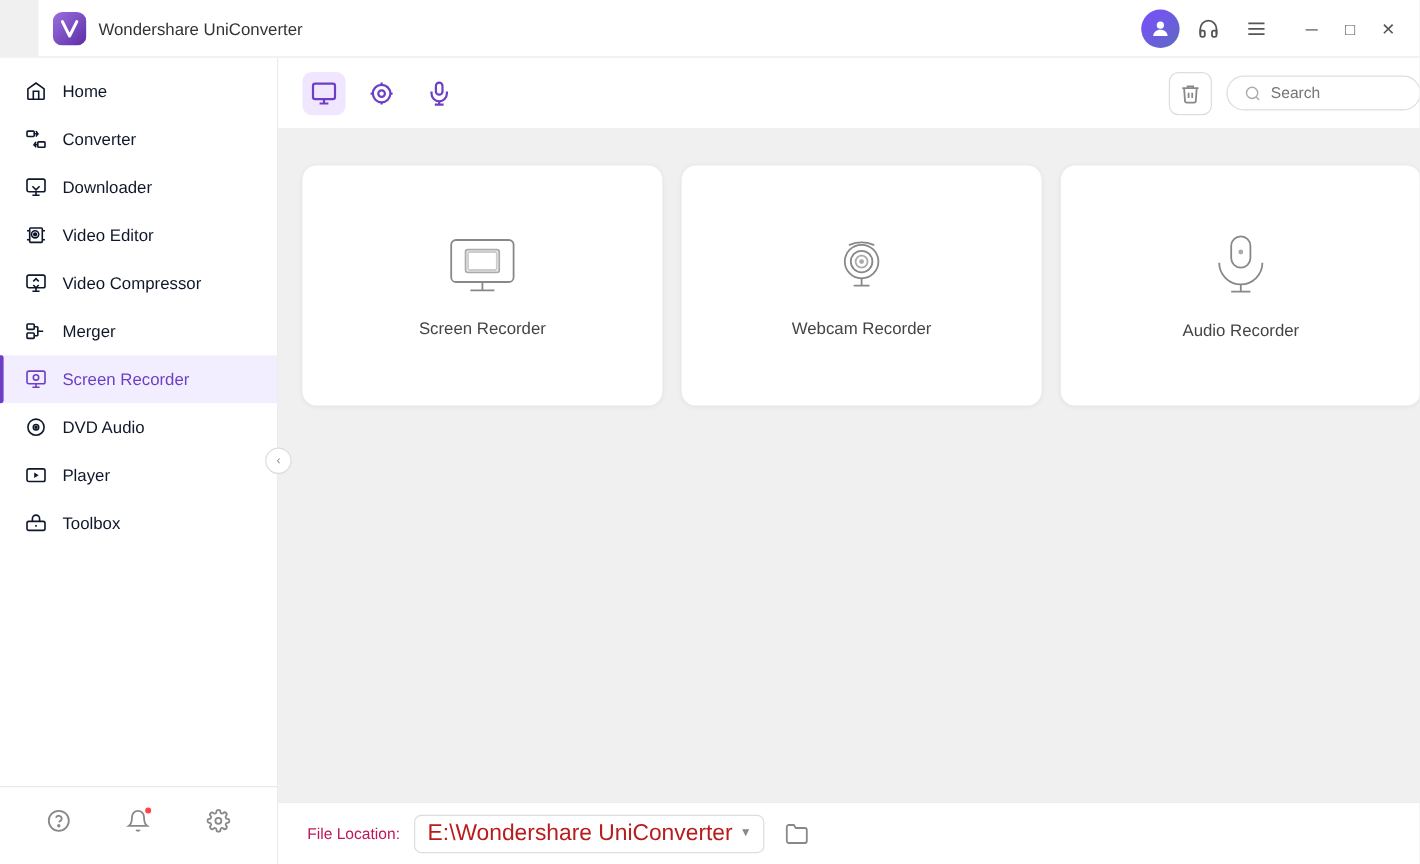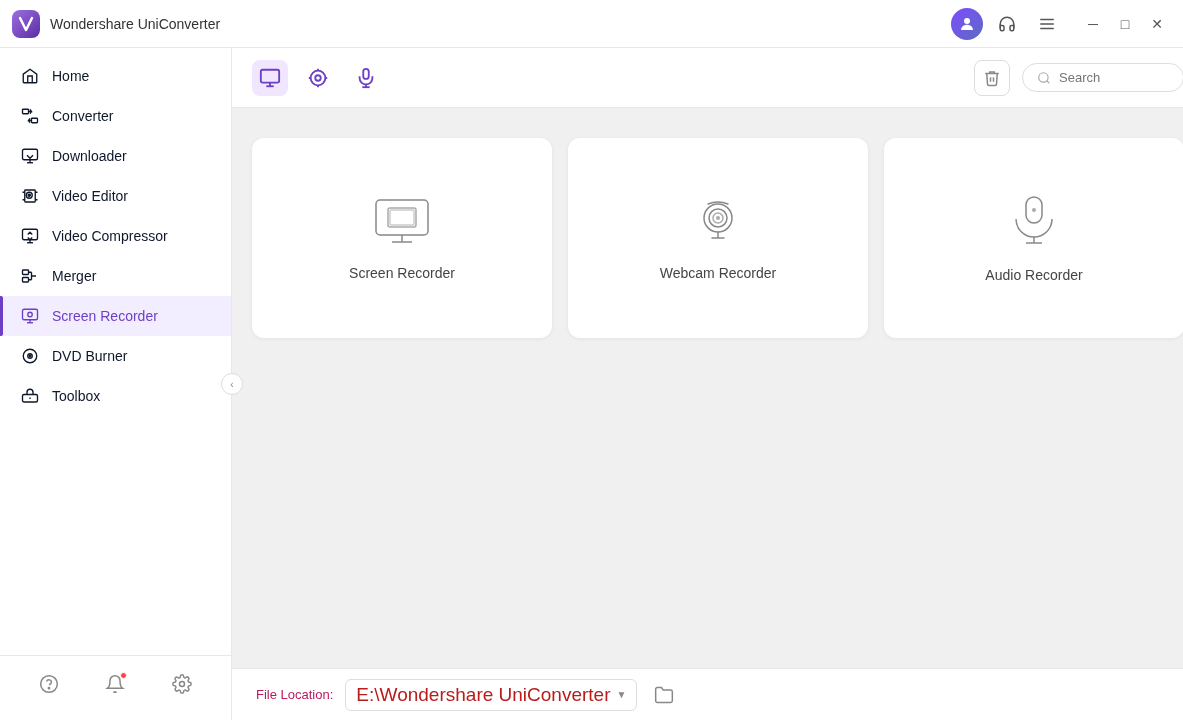--- a/index.html
+++ b/index.html
@@ -16,20 +16,21 @@
     
     .title-bar {
       height: 48px;
       background: #ffffff;
       display: flex;
       align-items: center;
       padding: 0 12px;
       border-bottom: 1px solid #e8e8e8;
       user-select: none;
       flex-shrink: 0;
+      margin-left: 32px;
     }
     .title-bar-logo {
       width: 28px;
       height: 28px;
       margin-right: 10px;
       flex-shrink: 0;
     }
     .title-bar-title {
       font-size: 14px;
       font-weight: 500;
@@ -452,23 +453,32 @@
     </div>
 
     <div class="sidebar-item">
       <span class="sidebar-icon">
         <svg viewBox="0 0 24 24" fill="none" stroke="currentColor" stroke-width="1.8">
           <circle cx="12" cy="12" r="9"></circle>
           <circle cx="12" cy="12" r="3"></circle>
           <circle cx="12" cy="12" r="1" fill="currentColor"></circle>
         </svg>
       </span>
-      <span>DVD Burner</span>
-    </div>
-
+      <span>DVD Audio</span>
+    </div>
+
+    <div class="sidebar-item">
+      <span class="sidebar-icon">
+        <svg viewBox="0 0 24 24" fill="none" stroke="currentColor" stroke-width="1.8">
+          <rect x="2" y="5" width="20" height="14" rx="2"></rect>
+          <polygon points="10 9 15 12 10 15" fill="currentColor" stroke="none"></polygon>
+        </svg>
+      </span>
+      <span>Player</span>
+    </div>
 
     <div class="sidebar-item">
       <span class="sidebar-icon">
         <svg viewBox="0 0 24 24" fill="none" stroke="currentColor" stroke-width="1.8">
           <rect x="2" y="10" width="20" height="10" rx="2"></rect>
           <path d="M8 10V7a4 4 0 0 1 8 0v3"></path>
           <line x1="12" y1="14" x2="12" y2="16"></line>
         </svg>
       </span>
       <span>Toolbox</span>

